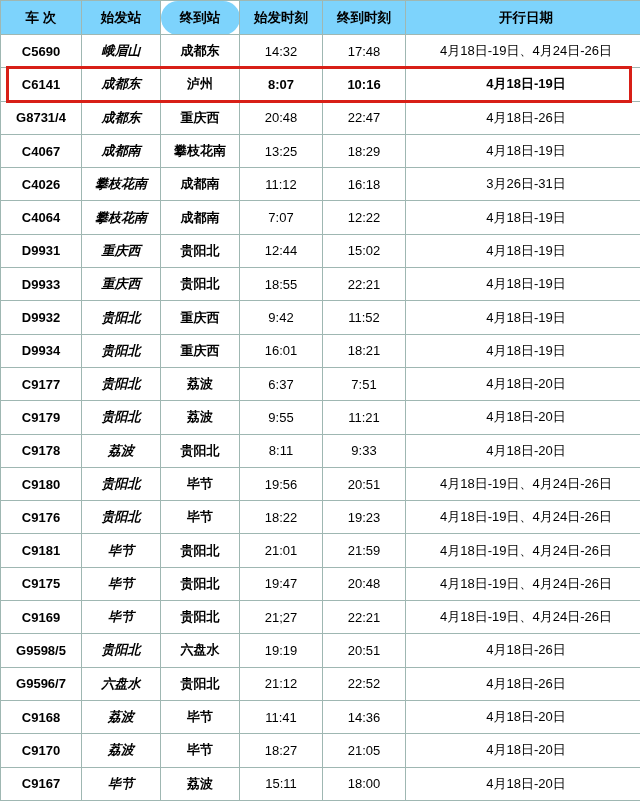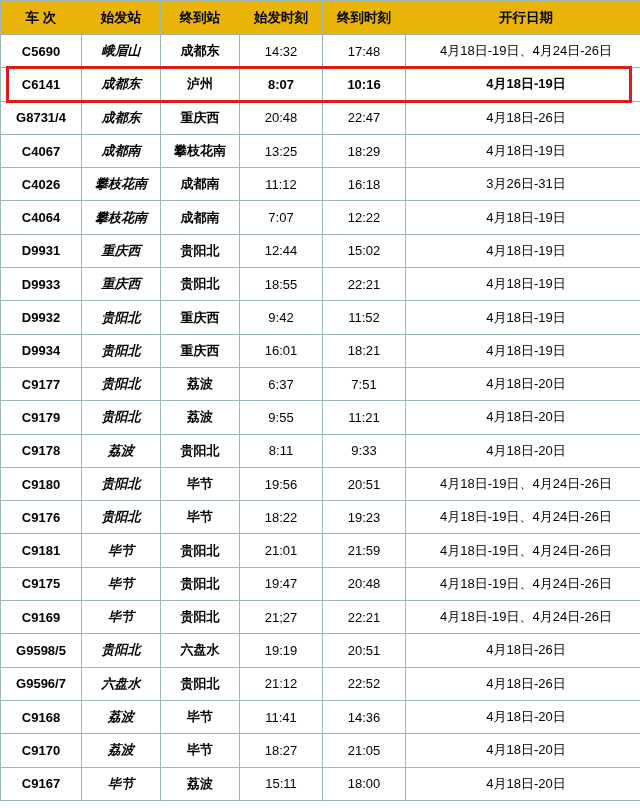--- a/index.html
+++ b/index.html
@@ -23,35 +23,35 @@
     text-align: center;
     vertical-align: middle;
     font-size: 13px;
     color: #000000;
     height: 32.3px;
     padding: 0;
     overflow: hidden;
     white-space: nowrap;
   }
   #train-table thead th {
-    background: #eab308;
+    background: #7dd3fc;
     font-weight: bold;
     font-size: 13.5px;
     height: 33px;
     border: 1px solid #9fb7b2;
   }
   td.col-train { width: 80px; }
   td.col-from  { width: 78px; font-style: italic; }
   td.col-to    { width: 78px; }
   td.col-dep   { width: 82px; }
   td.col-arr   { width: 82px; }
   td.col-dates { width: 240px; }
   th.col-train { width: 80px; }
   th.col-from  { width: 78px; }
-  th.col-to    { width: 78px; }
+  th.col-to    { width: 78px; border-radius: 17px; }
   th.col-dep   { width: 82px; }
   th.col-arr   { width: 82px; font-family: Liberation Mono, monospace; }
   th.col-dates { width: 240px; }
 
   .cell-station, .cell-train {
     font-weight: bold;
   }
   .cell-time, .cell-dates {
     font-weight: normal;
   }

